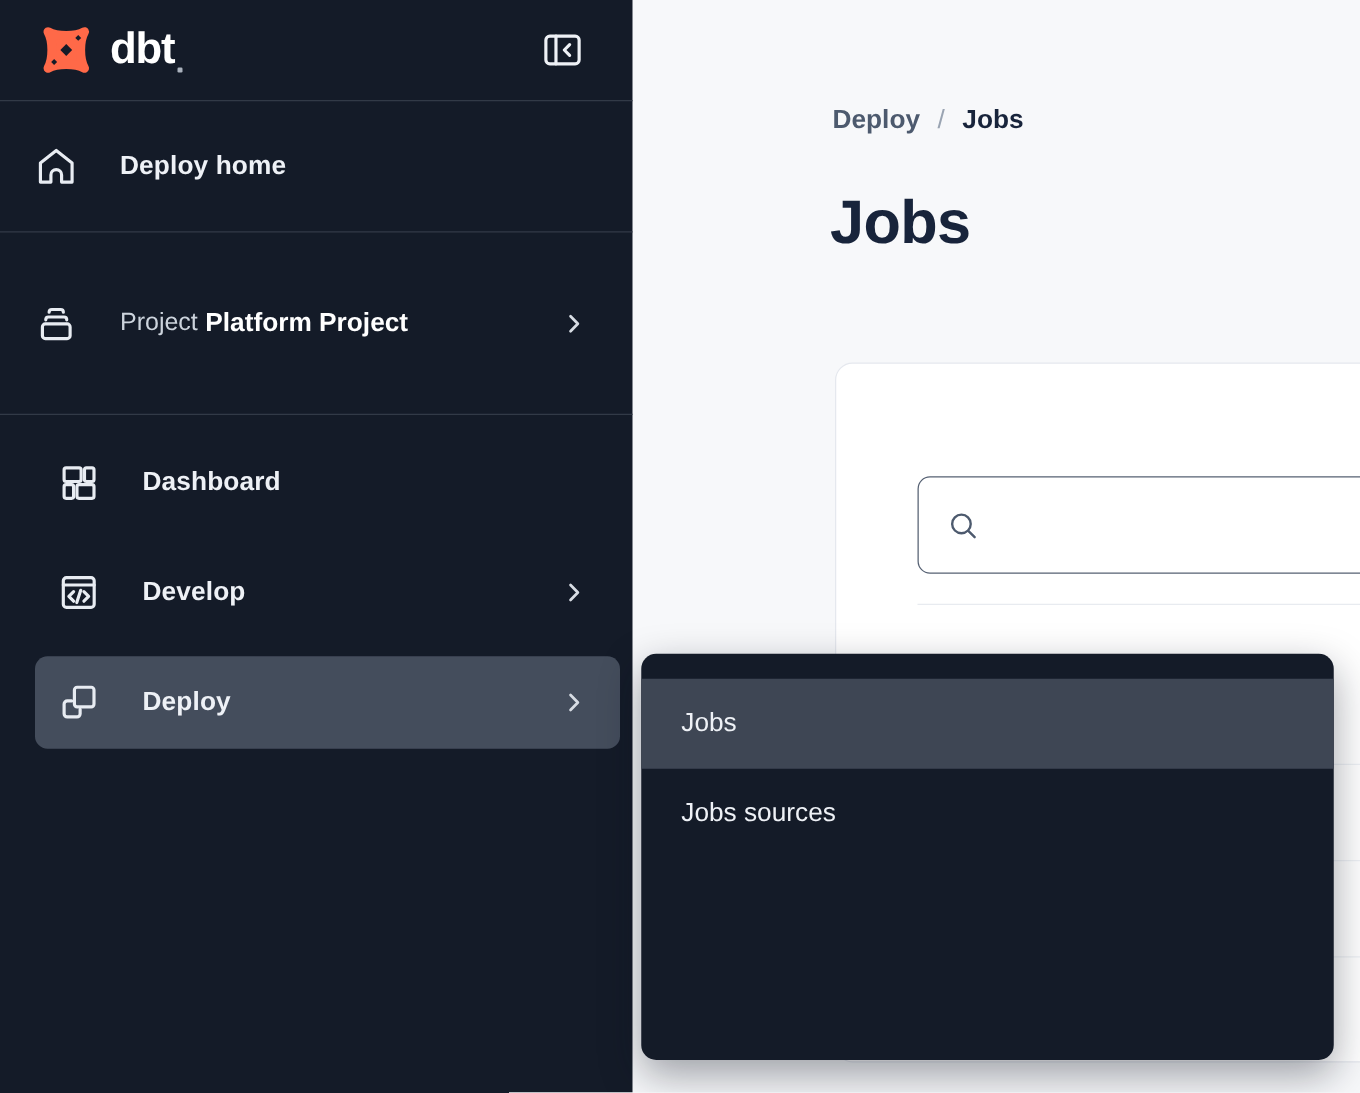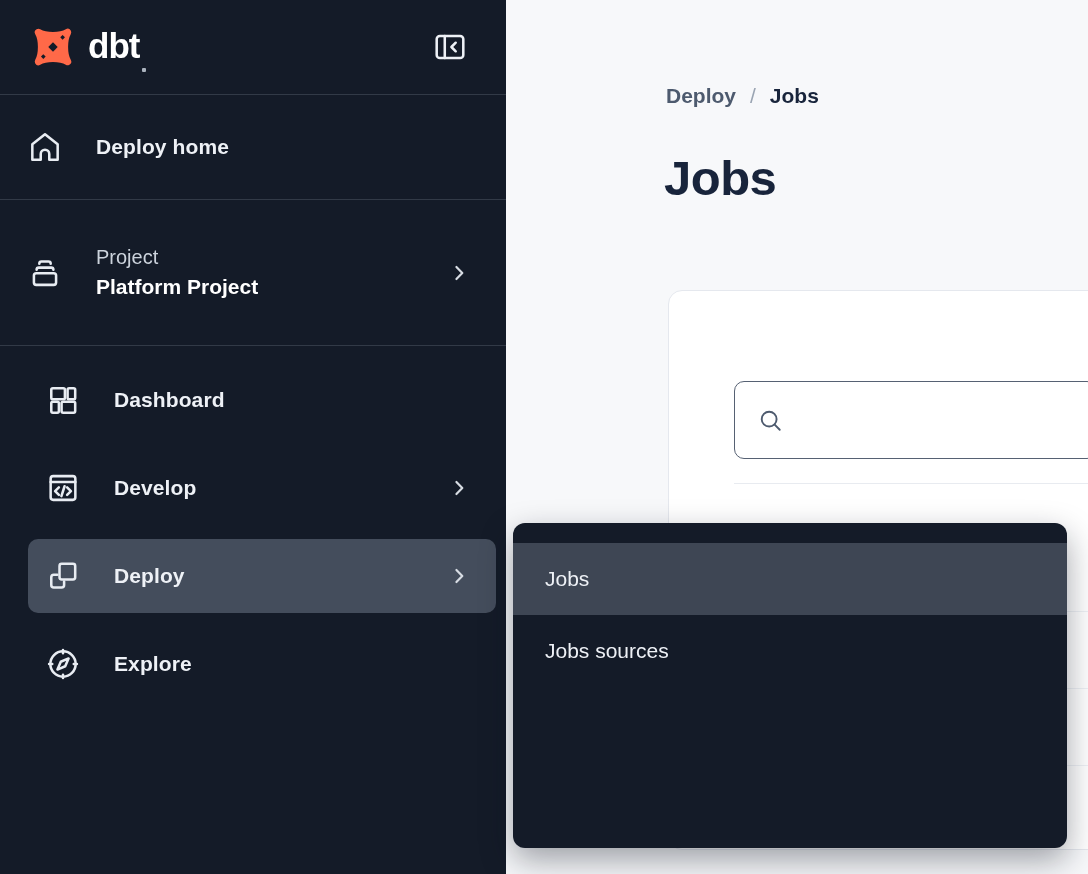--- a/index.html
+++ b/index.html
@@ -9,42 +9,42 @@
     background:#f7f8fa;
     font-family:"Liberation Sans", sans-serif;
     -webkit-font-smoothing:antialiased;
   }
   
   .sidebar {
     position:absolute; left:0; top:0; width:506px; height:874px;
     background:#141b28; z-index:3;
   }
   .logo-row {
-    height:95px; border-bottom:1px solid #323a47;
+    height:81px; border-bottom:1px solid #323a47;
     display:flex; align-items:center; padding:0 36px 0 28px;
   }
   .logo-mark { width:50px; height:50px; flex:none; }
   .logo-text {
     margin-left:10px; font-size:35px; font-weight:800; color:#ffffff;
     letter-spacing:-1px; line-height:1; position:relative; top:-2px;
   }
   .tm-dot { width:4px; height:4px; background:#aab2bd; border-radius:1px;
     align-self:flex-end; margin:0 0 22px 3px; }
   .collapse-btn {
     margin-left:auto; width:40px; height:40px; display:flex;
     align-items:center; justify-content:center; background:none; border:none; cursor:pointer;
   }
   .side-row { display:flex; align-items:center; }
   .account-row { height:105px; border-bottom:1px solid #323a47; padding:0 36px 0 26px; }
   .project-row { height:146px; border-bottom:1px solid #323a47; padding:0 36px 0 26px; }
   .side-icon { width:38px; height:38px; flex:none; }
   .side-label {
     margin-left:32px; font-size:21px; font-weight:700; color:#eef1f6; letter-spacing:.1px;
   }
-  .project-text { margin-left:32px; display:flex; flex-direction:column; gap:6px; }
+  .project-text { margin-left:32px; display:flex; gap:6px; }
   .project-eyebrow { font-size:20px; font-weight:400; color:#ccd3dc; }
   .project-name { font-size:21px; font-weight:700; color:#ffffff;text-align:center; }
   .row-chevron { margin-left:auto; width:22px; height:22px; color:#d7dce3; flex:none; }
   .nav { padding:17px 10px 0 28px; }
   .nav-item {
     height:74px; margin-bottom:14px; border-radius:10px;
     display:flex; align-items:center; padding:0 26px 0 16px; cursor:pointer;
   }
   .nav-item.active { background:#444d5c; }
   
@@ -186,30 +186,20 @@
         </svg>
       </span>
       <span class="side-label">Deploy</span>
       <span class="row-chevron">
         <svg viewBox="0 0 24 24" width="22" height="22" fill="none" stroke="currentColor" stroke-width="2.4" stroke-linecap="round" stroke-linejoin="round">
           <path d="M9.2 5.5 L15.6 12 L9.2 18.5"></path>
         </svg>
       </span>
     </div>
 
-    <div class="nav-item">
-      <span class="side-icon">
-        <svg viewBox="0 0 24 24" width="38" height="38" fill="none" stroke="#e8ecf2" stroke-width="1.6" stroke-linecap="round" stroke-linejoin="round">
-          <circle cx="12" cy="12" r="8"></circle>
-          <path d="M12 3.2 v2 M20.8 12 h-2 M12 20.8 v-2 M3.2 12 h2"></path>
-          <path d="M15.5 8.5 l-2.1 4.9 -4.9 2.1 2.1 -4.9 Z"></path>
-        </svg>
-      </span>
-      <span class="side-label">Explore</span>
-    </div>
   </nav>
 </aside>
 
 <main class="main">
   <div class="breadcrumb">
     <span class="crumb-parent">Deploy</span>
     <span class="crumb-sep">/</span>
     <span class="crumb-current">Jobs</span>
   </div>
 

